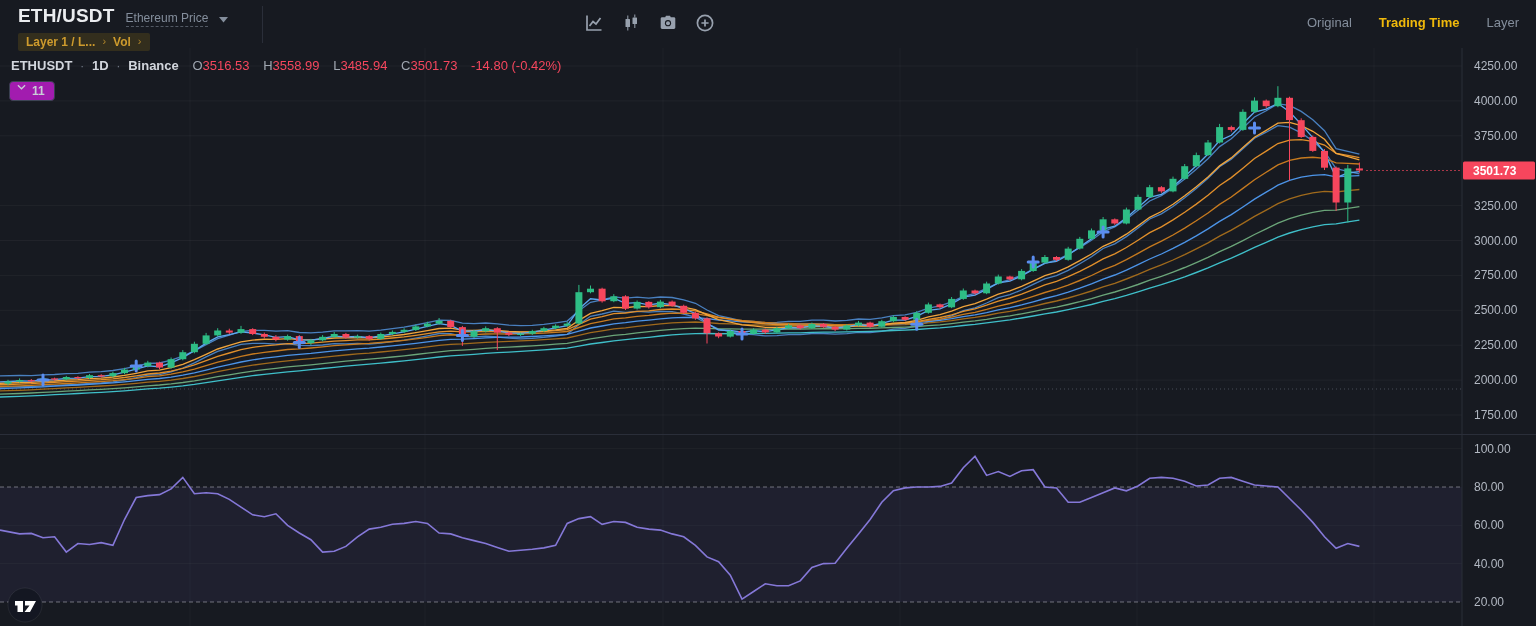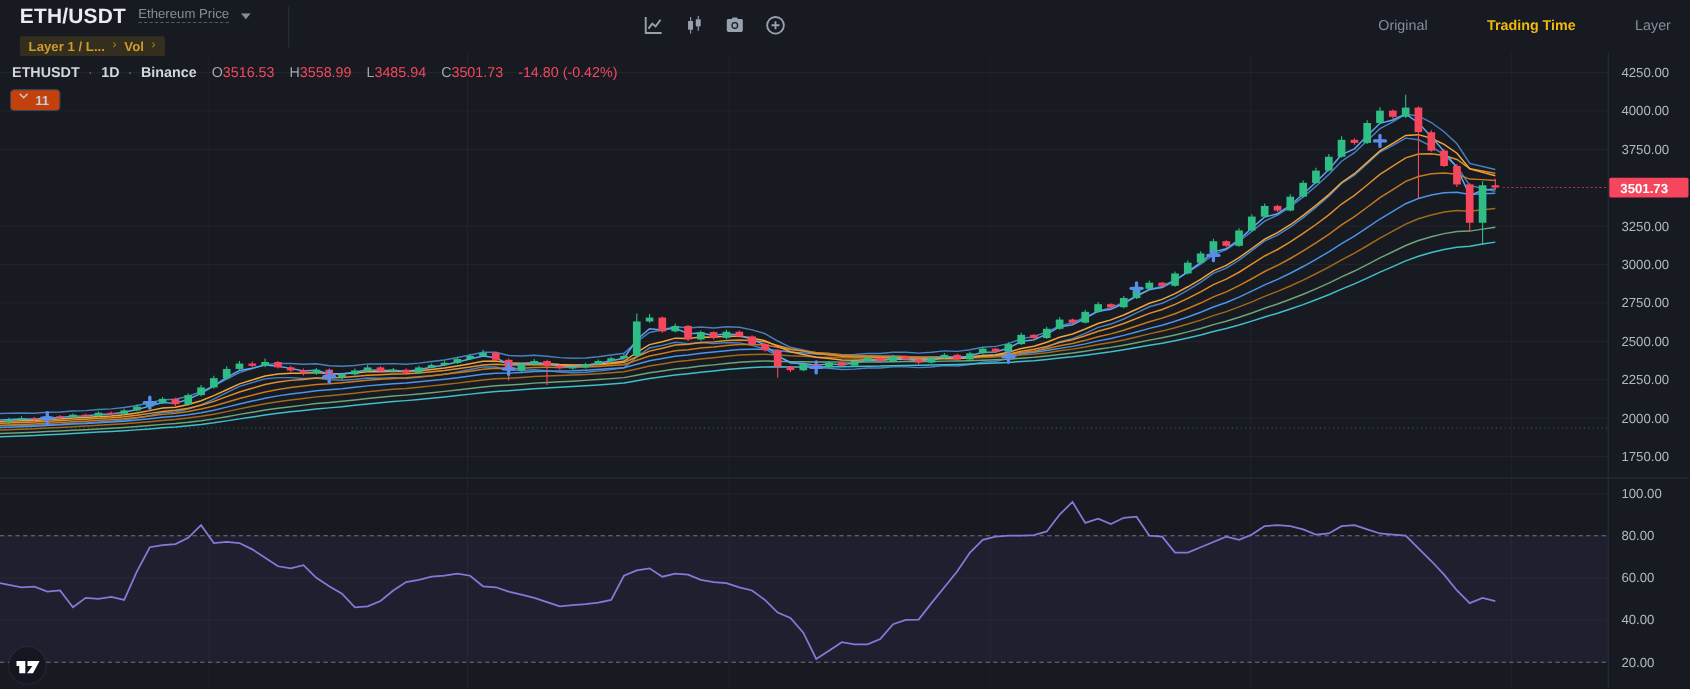--- a/index.html
+++ b/index.html
@@ -1,43 +1,43 @@
 <!DOCTYPE html>
 <html><head>
 <meta charset="utf-8">
 <style>
   html,body{margin:0;padding:0;background:#171A21;}
   body{width:1536px;height:626px;overflow:hidden;font-family:"Liberation Sans",sans-serif;}
   #app{position:relative;width:1536px;height:626px;background:#171A21;}
   svg text{font-family:"Liberation Sans",sans-serif;}
 
   .symbol-block{position:absolute;left:18px;top:5px;}
-  .sym-row{display:flex;align-items:flex-start;gap:11px;cursor:pointer;}
+  .sym-row{display:flex;align-items:flex-end;gap:11px;cursor:pointer;}
   .symbol{font-size:19px;font-weight:bold;color:#EAECEF;letter-spacing:.2px;}
   .desc{font-size:12px;color:#848E9C;border-bottom:1px dashed rgba(132,142,156,.55);padding-bottom:1px;}
   .chip{margin-top:6px;display:inline-flex;gap:7px;align-items:flex-start;background:rgba(240,185,11,.13);
         border-radius:2px;padding:2px 8px;font-size:12px;font-weight:700;color:#CE9B2D;cursor:pointer;}
   .chip .dim{color:rgba(206,155,45,.8);font-weight:400;font-size:11px;}
   .vdiv{position:absolute;left:262px;top:6px;width:1px;height:37px;background:#2A2E39;}
   .intervals{position:absolute;left:285px;top:15px;display:flex;gap:19px;align-items:center;
              font-size:13px;color:#848E9C;}
   .iv{cursor:pointer;}
   .iv.active{color:#F0B90B;font-weight:700;}
   .tools{position:absolute;left:584px;top:13px;display:flex;gap:17px;}
   .tool{width:20px;height:20px;color:#98A1AE;cursor:pointer;}
   .view-tabs{position:absolute;right:17px;top:15px;display:flex;gap:27px;font-size:13px;color:#848E9C;}
-  .vt{cursor:pointer;margin-left:27px;}
+  .vt{cursor:pointer;}
   .vt.active{color:#F0B90B;font-weight:700;}
   .legend{position:absolute;left:11px;top:58px;font-size:13px;color:#9FA6B0;white-space:nowrap;}
   .legend .t{color:#D2D6DD;font-weight:600;}
   .legend .sep{color:#6B7380;padding:0 4px;}
   .legend .val{color:#F6465D;}
   .legend .grp{margin-left:10px;}
   .badge{position:absolute;left:9px;top:81px;display:inline-flex;align-items:flex-start;gap:6px;
-         border:1px solid #394050;background:#c2410c;border-radius:4px;padding:2px 9px 2px 7px;
+         border:1px solid #394050;background:#a21caf;border-radius:4px;padding:2px 9px 2px 7px;
          font-size:12px;font-weight:600;color:#C9CED6;cursor:pointer;}
   #chart{position:absolute;left:0;top:0;}
   .tvlogo{position:absolute;left:7px;top:587px;width:36px;height:36px;cursor:pointer;}
   .carr{display:inline-block;}
 </style>
 </head>
 <body>
 <div id="app">
 
   <div class="symbol-block">

